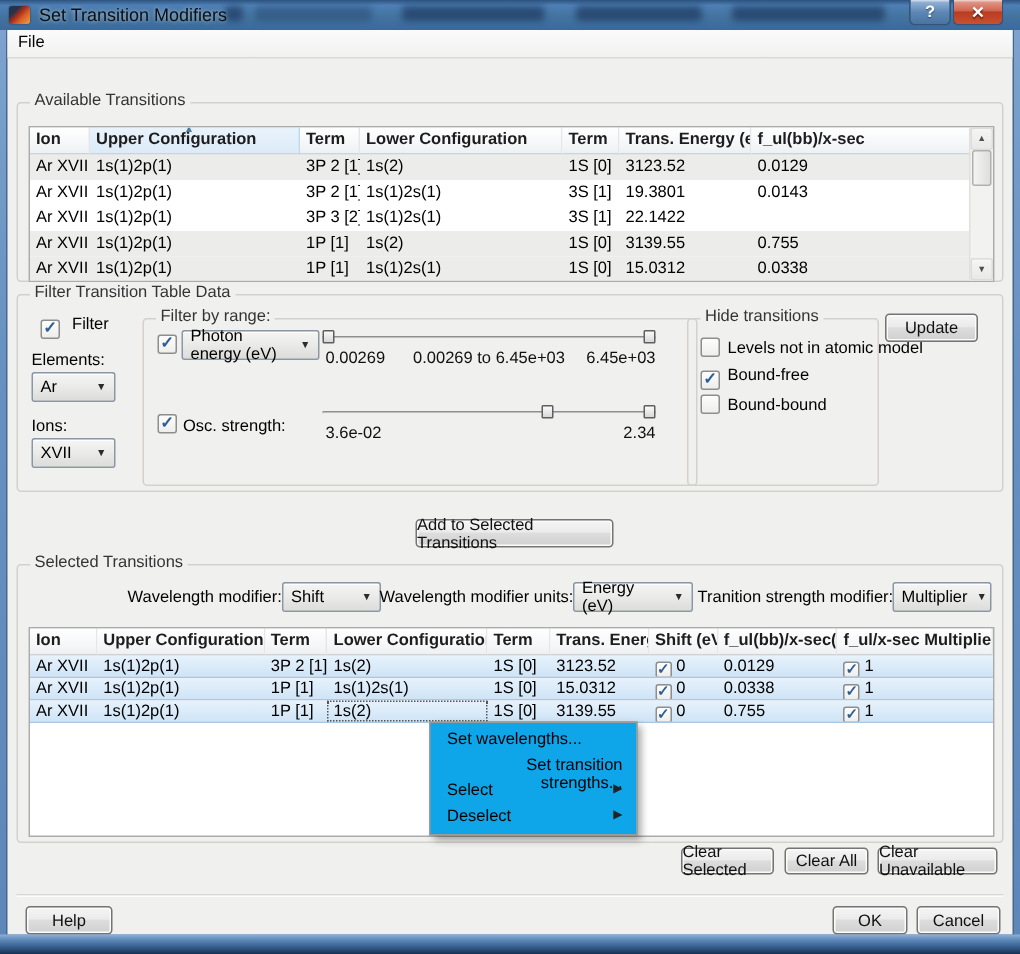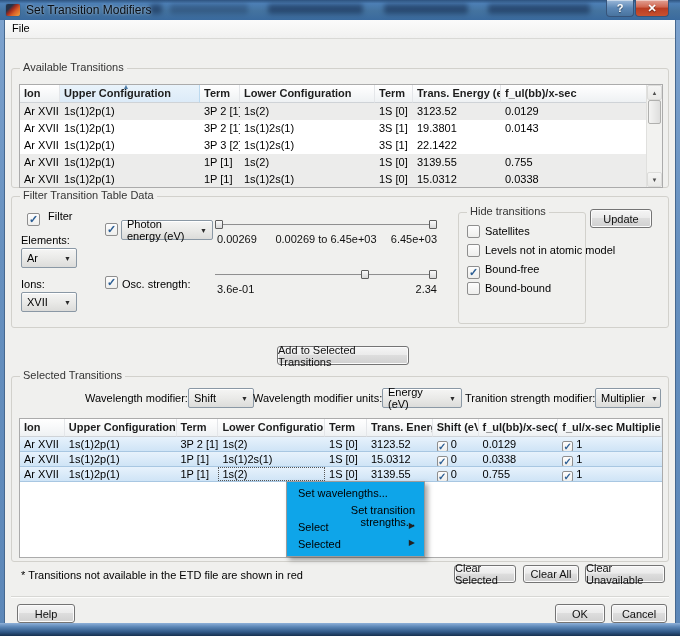--- a/index.html
+++ b/index.html
@@ -207,20 +207,23 @@
     <div class="dd" style="left:16px;top:228px;width:56px">
       <span>Ar</span>
       <span class="dd-arrow">▼</span>
     </div>
     <span class="static-label" style="left:16px;top:258px">Ions:</span>
     <div class="dd" style="left:16px;top:272px;width:56px">
       <span>XVII</span>
       <span class="dd-arrow">▼</span>
     </div>
 
+    <div class="group" style="left:90px;top:192px;width:370px;height:112px">
+      <span class="g-label">Filter by range:</span>
+    </div>
 
     <span class="cb checked" style="position:absolute;left:100px;top:203px">✓</span>
     <div class="dd" style="left:116px;top:200px;width:92px">
       <span>Photon energy (eV)</span>
       <span class="dd-arrow">▼</span>
     </div>
     <div class="slider" style="left:210px;top:200px;width:222px">
       <span class="groove"></span>
       <span class="sh" style="left: calc(0% + 0px);"></span>
       <span class="sh" style="left: calc(100% - 8px);"></span>
@@ -229,27 +232,26 @@
     <span class="slab" style="left:210px;top:213px;width:222px;text-align:center">0.00269 to 6.45e+03</span>
     <span class="slab" style="left:210px;top:213px;width:222px;text-align:right">6.45e+03</span>
 
     <span class="cb checked" style="position:absolute;left:100px;top:256px">✓</span>
     <span class="static-label" style="left:117px;top:258px">Osc. strength:</span>
     <div class="slider" style="left:210px;top:250px;width:222px">
       <span class="groove"></span>
       <span class="sh" style="left: calc(68% - 5.44px);"></span>
       <span class="sh" style="left: calc(100% - 8px);"></span>
     </div>
-    <span class="slab" style="left:212px;top:263px">3.6e-01</span>
+    <span class="slab" style="left:212px;top:263px">3.6e-02</span>
     <span class="slab" style="left:210px;top:263px;width:222px;text-align:right">2.34</span>
 
     <div class="group" style="left:453px;top:192px;width:128px;height:112px">
       <span class="g-label">Hide transitions</span>
       <div id="hide-opts" style="position:absolute;left:8px;top:12px">
-          <div style="height: 19px; white-space: nowrap;"><div class="cb" style="display: inline-block;"></div><div class="cb-label" style="display: inline-block;">Satellites</div></div>
           <div style="height: 19px; white-space: nowrap;"><div class="cb" style="display: inline-block;"></div><div class="cb-label" style="display: inline-block;">Levels not in atomic model</div></div>
           <div style="height: 19px; white-space: nowrap;"><div class="cb checked" style="display: inline-block;">✓</div><div class="cb-label" style="display: inline-block;">Bound-free</div></div>
           <div style="height: 19px; white-space: nowrap;"><div class="cb" style="display: inline-block;"></div><div class="cb-label" style="display: inline-block;">Bound-bound</div></div>
         </div>
     </div>
     <div class="btn" style="left:585px;top:189px;width:62px;height:19px">
         <span>Update</span>
       </div>
 
     <div class="btn" style="left:272px;top:326px;width:132px;height:19px">
@@ -330,26 +332,25 @@
           <div style="display: inline-block;">Set wavelengths...</div>
         </div>
         <div class="cm-item">
           <div style="display: inline-block; text-align: right;">Set transition strengths...</div>
         </div>
         <div class="cm-item">
           <div style="display: inline-block;">Select</div>
           <div class="cm-arrow" style="display: inline-block;">▶</div>
         </div>
         <div class="cm-item">
-          <div style="display: inline-block;">Selected</div>
+          <div style="display: inline-block;">Deselect</div>
           <div class="cm-arrow" style="display: inline-block;">▶</div>
         </div>
       </div>
 
-    <span class="static-label" style="left:16px;top:549px">* Transitions not available in the ETD file are shown in red</span>
     <div class="btn" style="left:449px;top:545px;width:62px;height:18px">
         <span>Clear Selected</span>
       </div>
     <div class="btn" style="left:518px;top:545px;width:56px;height:18px">
         <span>Clear All</span>
       </div>
     <div class="btn" style="left:580px;top:545px;width:80px;height:18px">
         <span>Clear Unavailable</span>
       </div>
 

